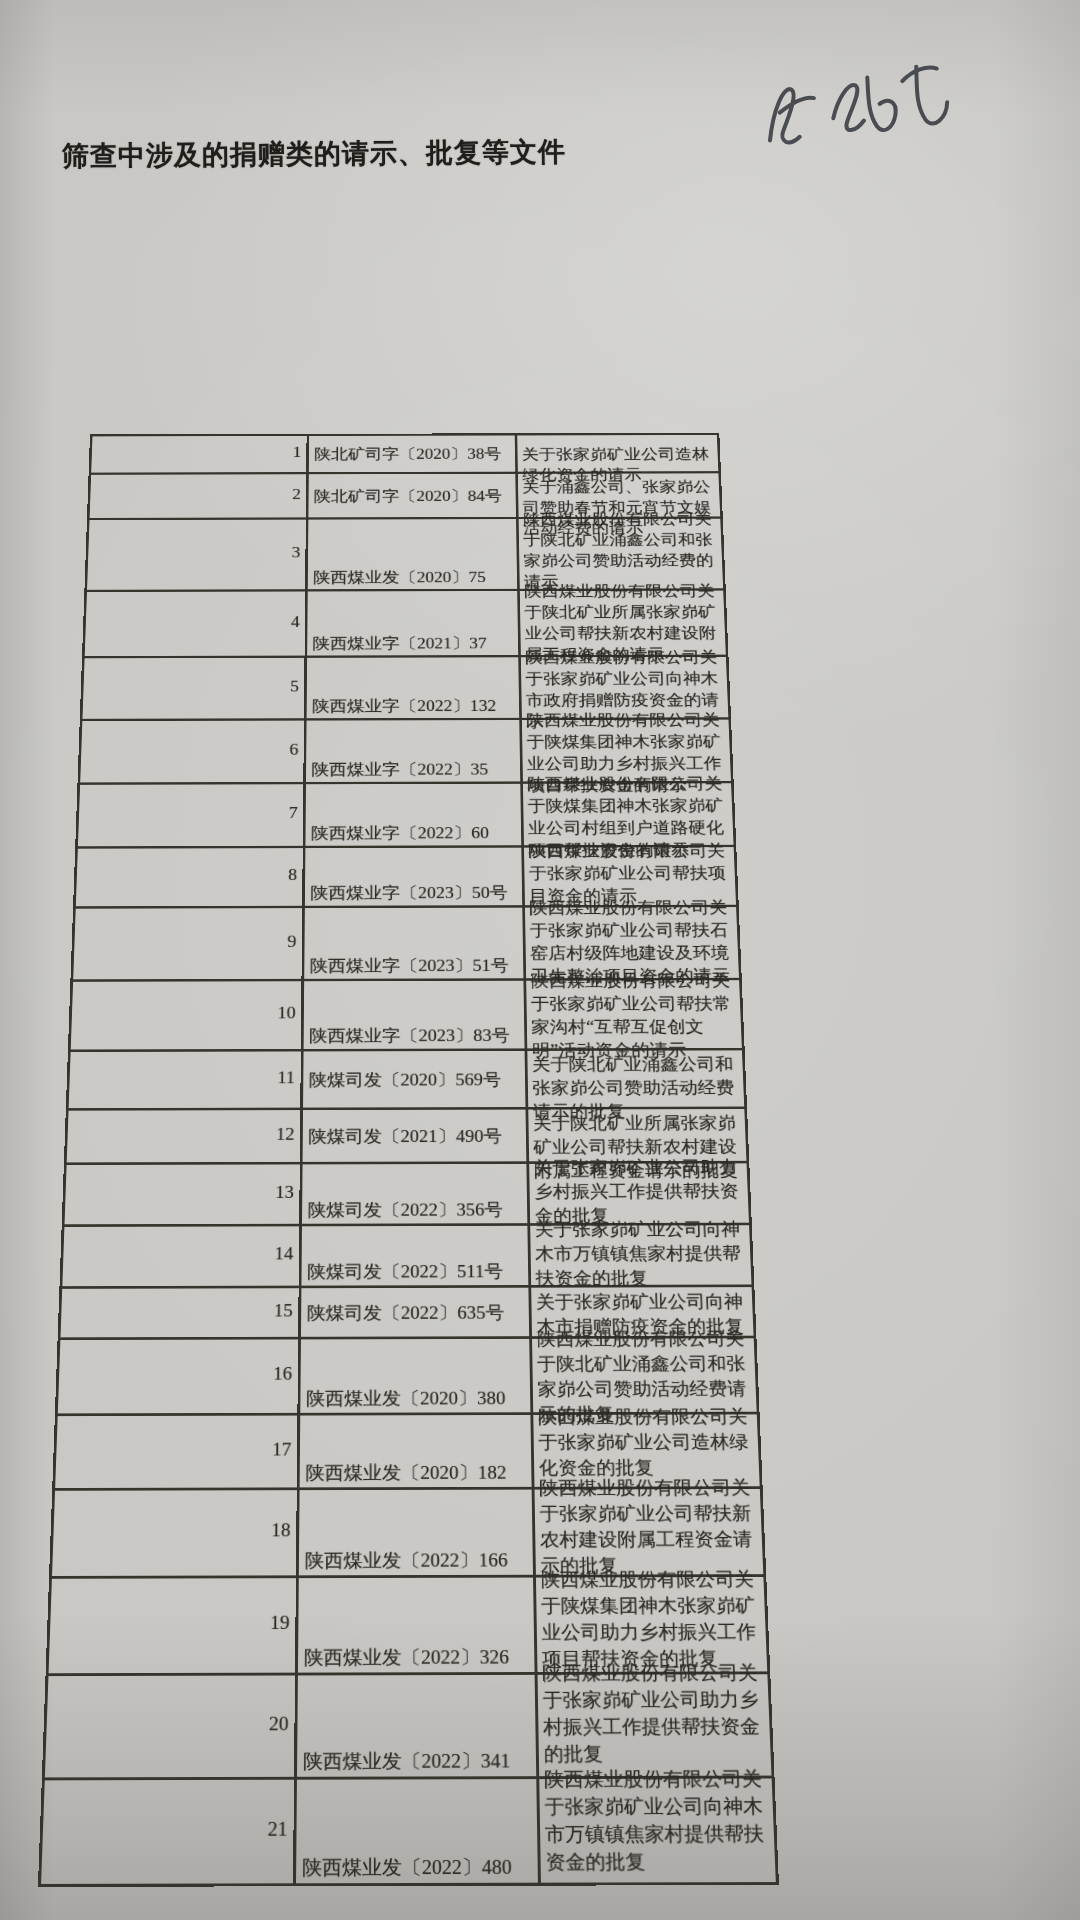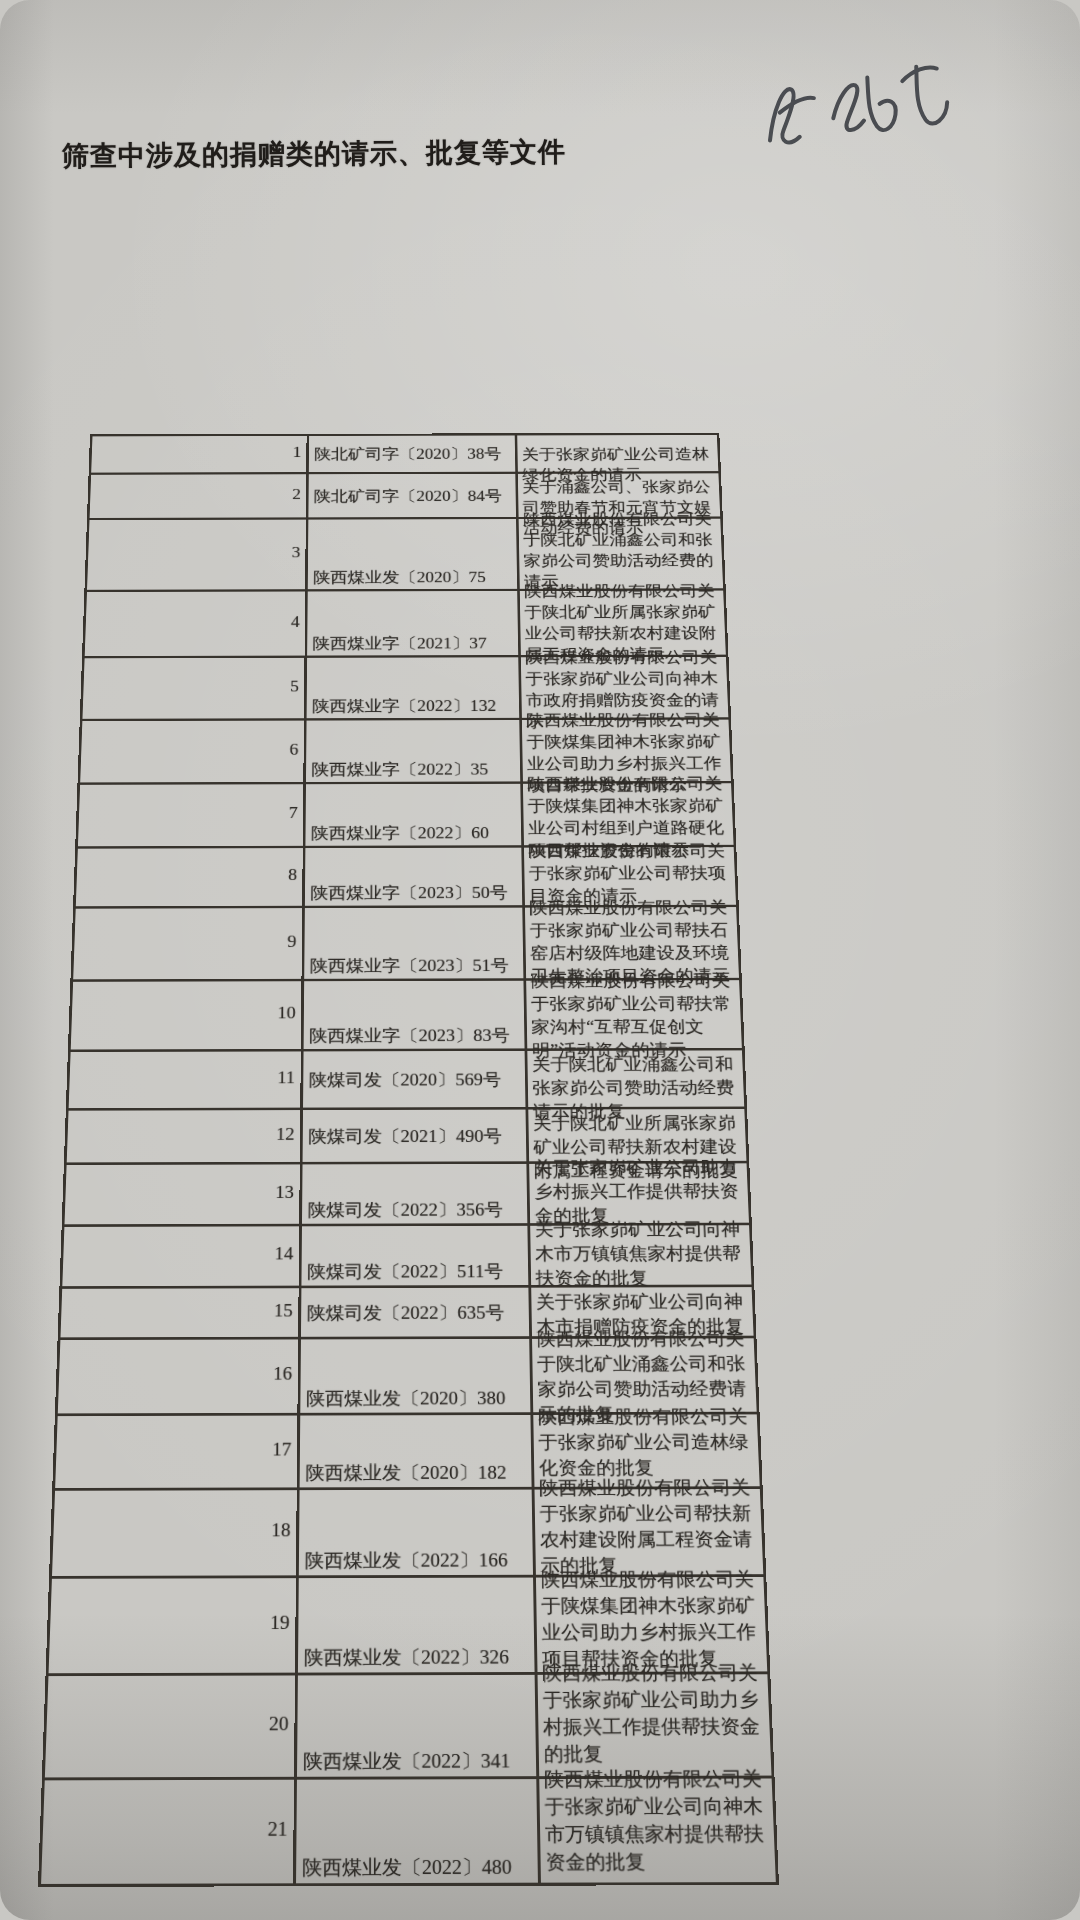--- a/index.html
+++ b/index.html
@@ -10,21 +10,20 @@
   }
   
   .paper{
     position:absolute;inset:0;
     background:
       radial-gradient(ellipse 900px 700px at 68% 14%, rgba(255,255,255,0.20), rgba(255,255,255,0) 70%),
       radial-gradient(ellipse 1000px 1200px at 55% 45%, rgba(255,255,255,0.10), rgba(0,0,0,0) 75%),
       linear-gradient(to bottom, rgba(88,86,84,0.10), rgba(0,0,0,0) 6%, rgba(0,0,0,0) 84%, rgba(58,56,53,0.16) 96%, rgba(50,48,45,0.22)),
       linear-gradient(to right, rgba(74,72,70,0.14), rgba(0,0,0,0) 5%, rgba(0,0,0,0) 92%, rgba(80,78,75,0.10)),
       #c9c8c4;
-    border-radius: 30px;
   }
   .doc-title{
     position:absolute;left:62px;top:136px;
     font-size:27px;font-weight:600;color:#201d1a;letter-spacing:1px;
     transform:rotate(-0.5deg);
     text-shadow:0 0 1.2px rgba(32,29,26,0.55);
     white-space:nowrap;
   }
   
   .doc-table{

